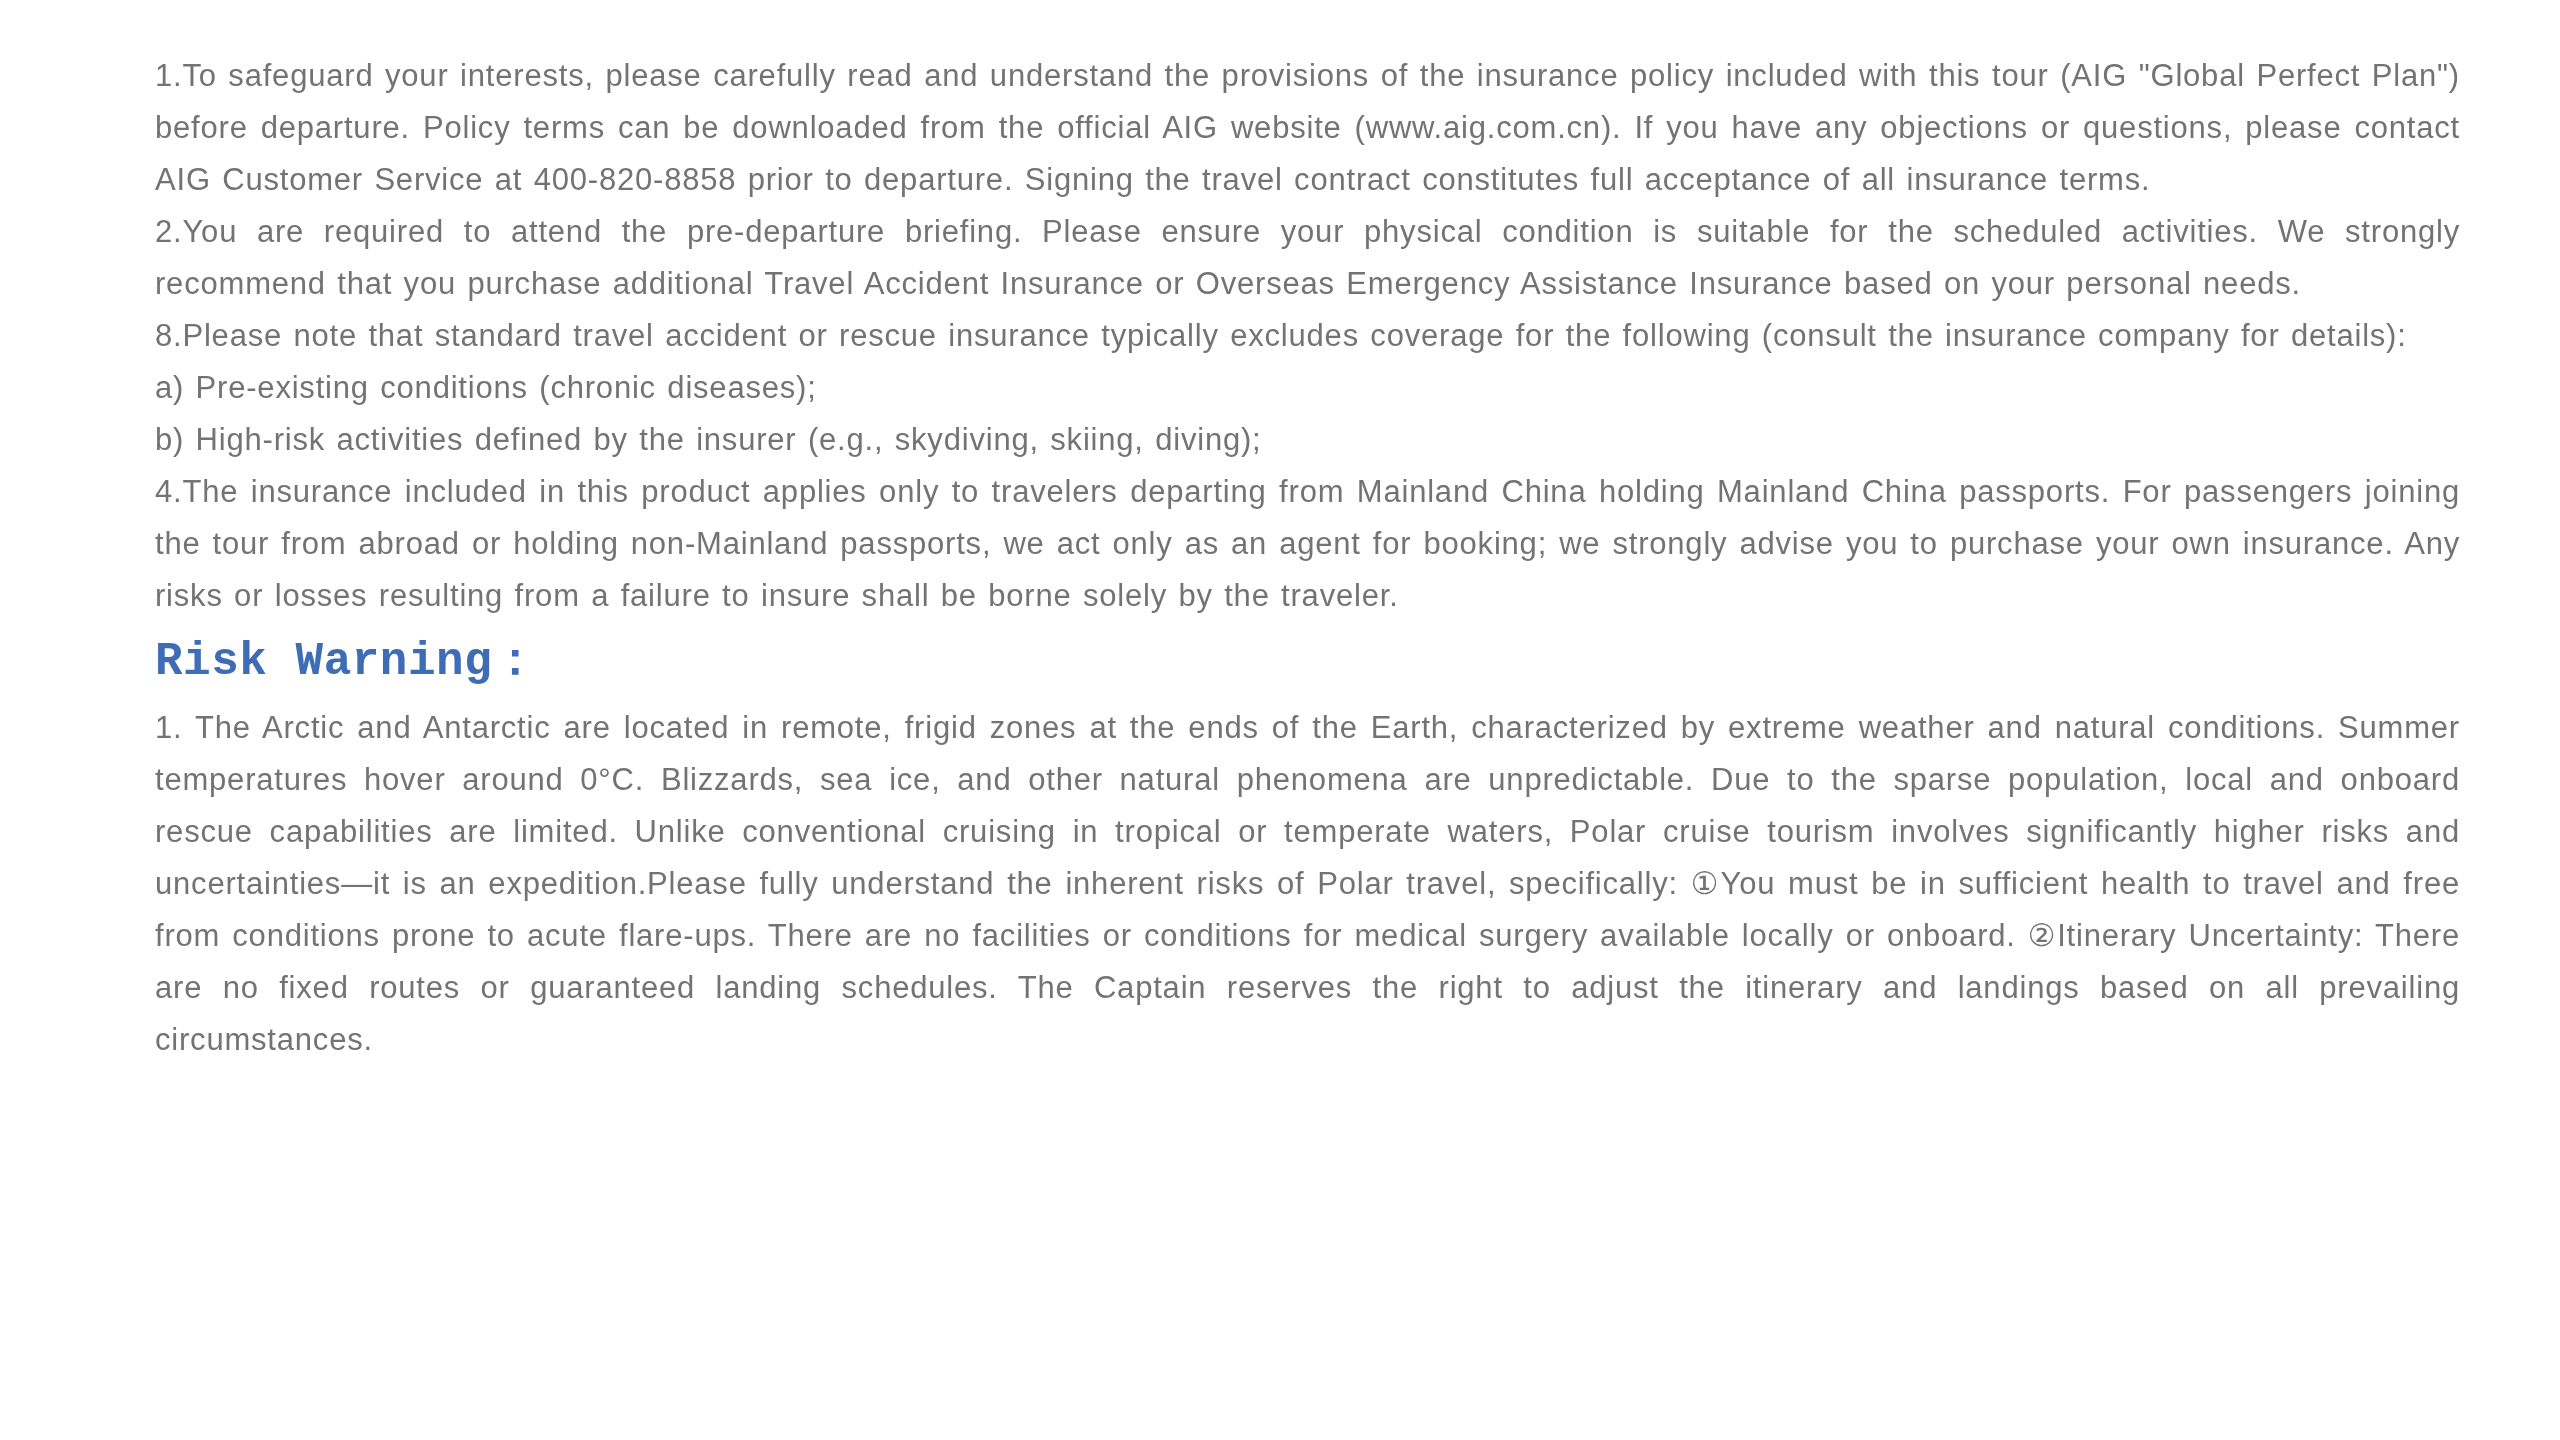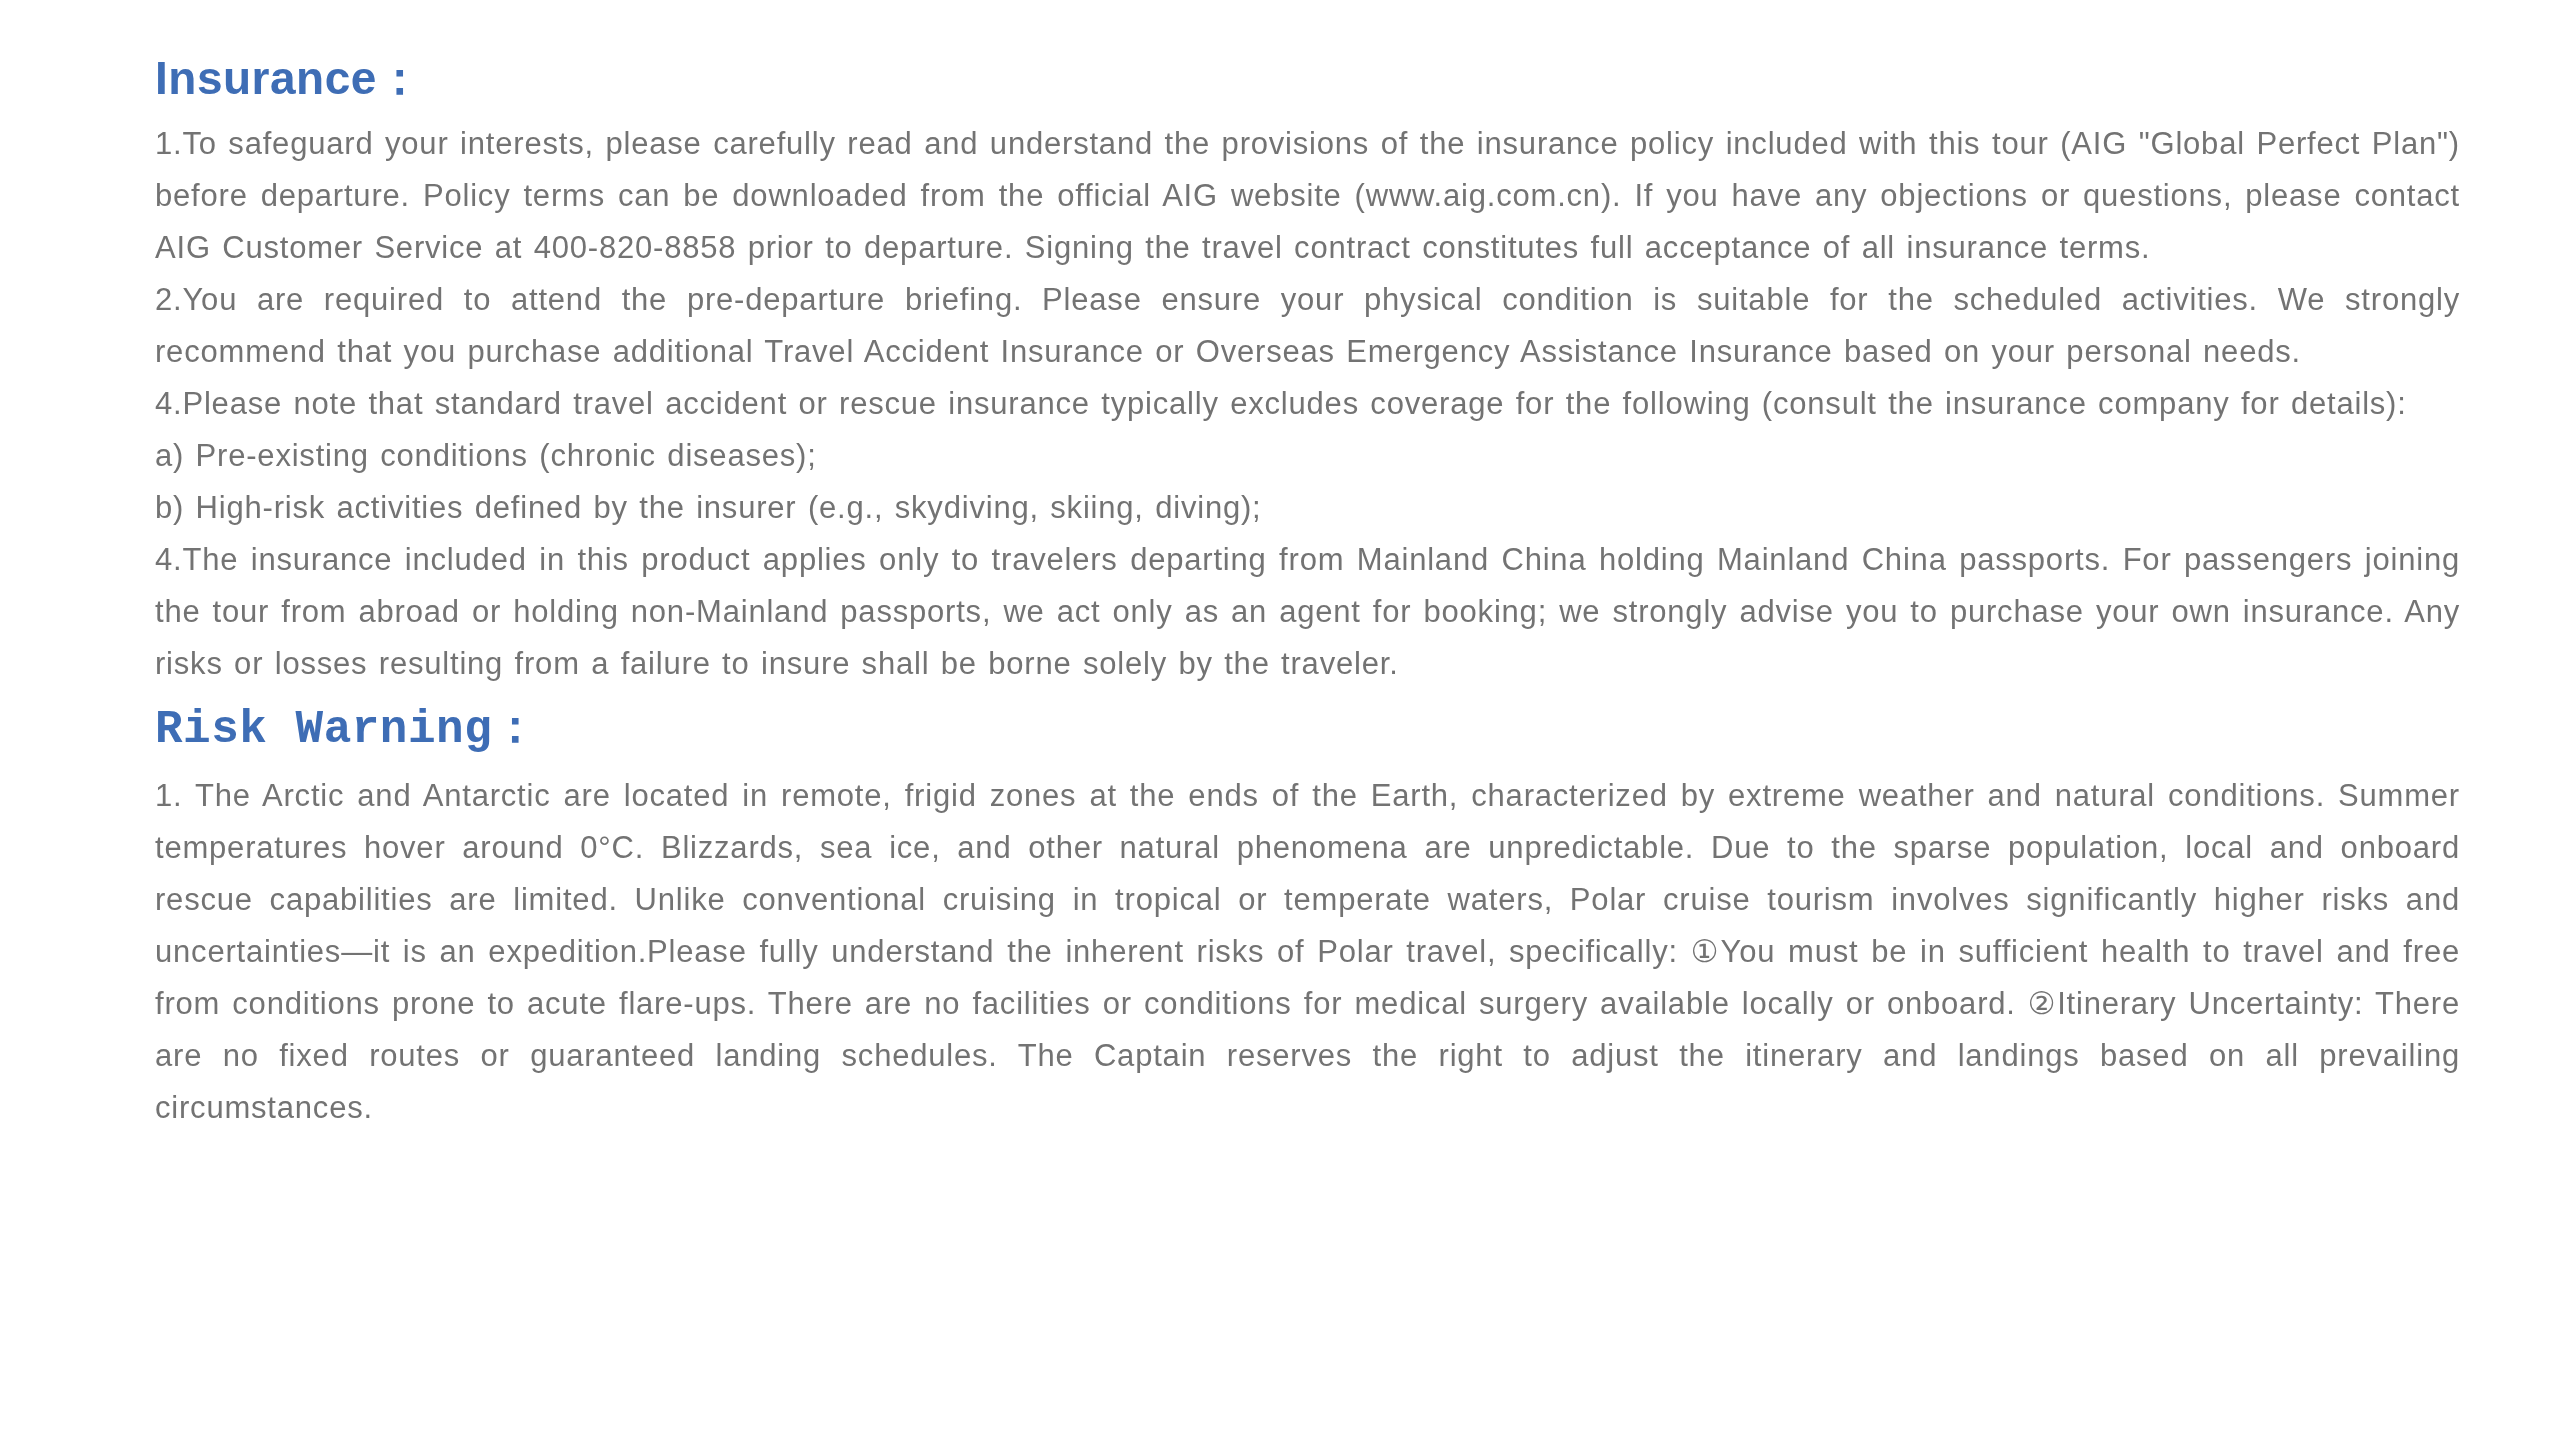--- a/index.html
+++ b/index.html
@@ -38,27 +38,26 @@
     text-justify: inter-word;
     letter-spacing: 0.8px;
     word-spacing: 2px;
   }
 </style>
 </head>
 <body>
 
 <div class="doc">
 
-  <h1 class="section-heading">Insurance：</h1>
 
   <p class="body-para">1.To safeguard your interests, please carefully read and understand the provisions of the insurance policy included with this tour (AIG "Global Perfect Plan") before departure. Policy terms can be downloaded from the official AIG website (www.aig.com.cn). If you have any objections or questions, please contact AIG Customer Service at 400-820-8858 prior to departure. Signing the travel contract constitutes full acceptance of all insurance terms.</p>
 
   <p class="body-para">2.You are required to attend the pre-departure briefing. Please ensure your physical condition is suitable for the scheduled activities. We strongly recommend that you purchase additional Travel Accident Insurance or Overseas Emergency Assistance Insurance based on your personal needs.</p>
 
-  <p class="body-para">4.Please note that standard travel accident or rescue insurance typically excludes coverage for the following (consult the insurance company for details):</p>
+  <p class="body-para">8.Please note that standard travel accident or rescue insurance typically excludes coverage for the following (consult the insurance company for details):</p>
 
   <p class="body-para">a) Pre-existing conditions (chronic diseases);</p>
 
   <p class="body-para">b) High-risk activities defined by the insurer (e.g., skydiving, skiing, diving);</p>
 
 
   <p class="body-para">4.The insurance included in this product applies only to travelers departing from Mainland China holding Mainland China passports. For passengers joining the tour from abroad or holding non-Mainland passports, we act only as an agent for booking; we strongly advise you to purchase your own insurance. Any risks or losses resulting from a failure to insure shall be borne solely by the traveler.</p>
 
   <h1 class="section-heading spaced">Risk Warning：</h1>
 

